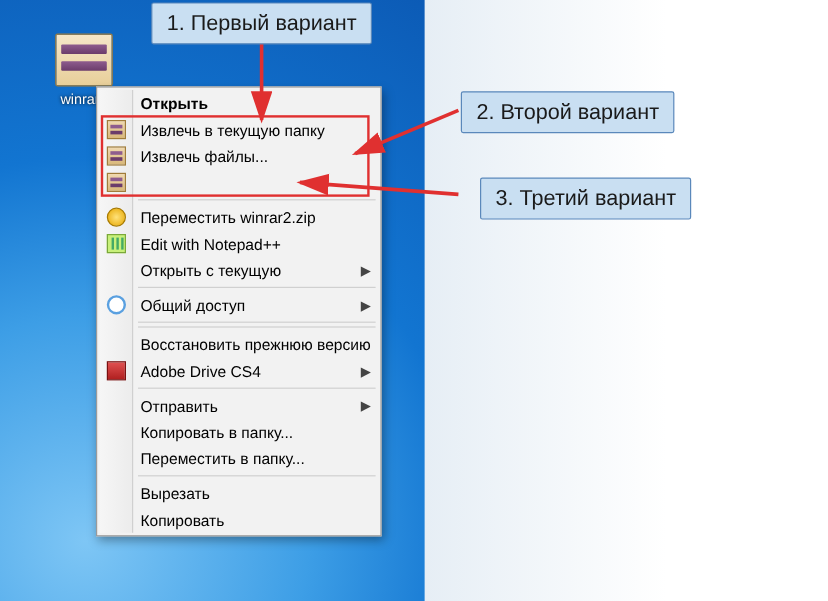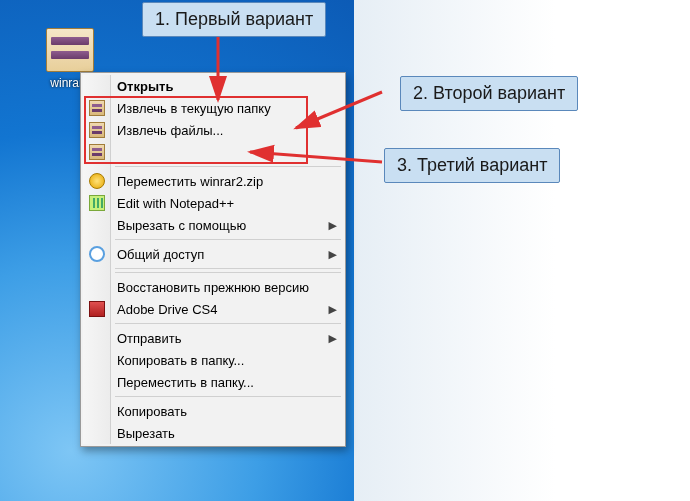--- a/index.html
+++ b/index.html
@@ -51,21 +51,21 @@
   .desktop-icon .icon-box::before { top:8px; }
   .desktop-icon .icon-box::after  { top:22px; }
   .desktop-icon .label {
     font-size:12px;
     text-shadow: 0 0 3px #000;
   }
 
   .context-menu {
     position: absolute;
     left: 80px; top: 72px;
-    width: 266px;
+    width: 238px;
     background: #f2f2f2;
     border: 1px solid #9a9a9a;
     box-shadow: 2px 4px 8px rgba(0,0,0,.35);
     padding: 2px;
     z-index: 5;
   }
   .cm-gutter {
     position: absolute;
     left: 2px; top: 2px; bottom: 2px;
     width: 28px;
@@ -118,21 +118,20 @@
   }
   .annot {
     position: absolute;
     background: #c9dff2;
     border: 1px solid #5a88bb;
     border-radius: 2px;
     padding: 6px 12px;
     font-size: 18px;
     color: #1a1a1a;
     z-index: 20;
-    margin-left: 16px;
   }
   svg.arrows {
     position: absolute;
     left: 0; top: 0;
     width: 690px; height: 501px;
     z-index: 15;
     pointer-events: none;
   }
 </style>
 </head>
@@ -169,21 +168,21 @@
 
   <div class="cm-item">
     <span class="cm-icon ico-shield"></span>
     <span>Переместить winrar2.zip</span>
   </div>
   <div class="cm-item">
     <span class="cm-icon ico-npp"></span>
     <span>Edit with Notepad++</span>
   </div>
   <div class="cm-item">
-    <span>Вырезать с помощью</span>
+    <span>Открыть с текущую</span>
     <span class="sub">▶</span>
   </div>
 
   <div class="cm-sep"></div>
 
   <div class="cm-item">
     <span class="cm-icon ico-share"></span>
     <span>Общий доступ</span>
     <span class="sub">▶</span>
   </div>
@@ -211,36 +210,36 @@
   <div class="cm-item">
     <span>Копировать в папку...</span>
   </div>
   <div class="cm-item">
     <span>Переместить в папку...</span>
   </div>
 
   <div class="cm-sep"></div>
 
   <div class="cm-item">
+    <span>Вырезать</span>
+  </div>
+  <div class="cm-item">
     <span>Копировать</span>
-  </div>
-  <div class="cm-item">
-    <span>Вырезать</span>
   </div>
 </div>
 
 <div class="highlight-box" style="left:84px; top:96px; width:224px; height:68px;"></div>
 
 <div class="annot" style="left:126px; top:2px;">
   <span>1. Первый вариант</span>
 </div>
 <div class="annot" style="left:384px; top:76px;">
   <span>2. Второй вариант</span>
 </div>
-<div class="annot" style="left:368px; top:148px;">
+<div class="annot" style="left:400px; top:148px;">
   <span>3. Третий вариант</span>
 </div>
 
 <svg class="arrows">
   <defs>
     <marker id="ah" markerWidth="10" markerHeight="10" refX="8" refY="3" orient="auto">
       <path d="M0,0 L9,3 L0,6 Z" fill="#e03030"></path>
     </marker>
   </defs>
 

